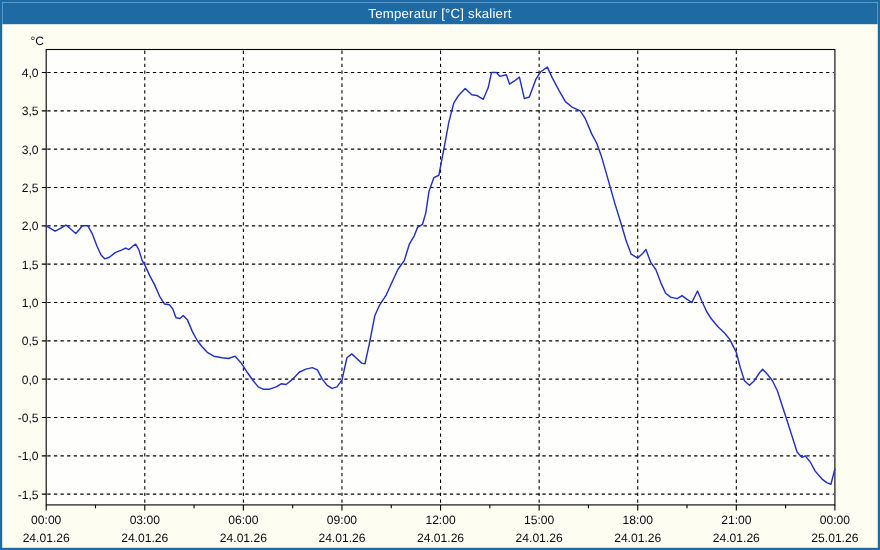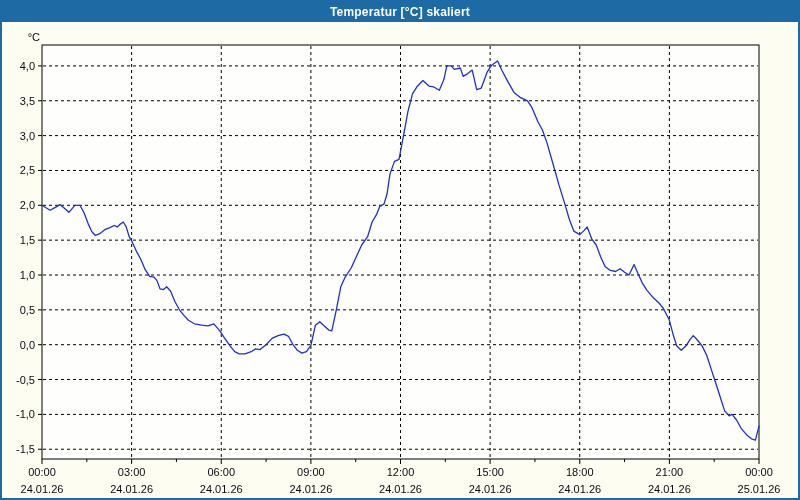--- a/index.html
+++ b/index.html
@@ -11,21 +11,21 @@
     background:#fdfdf2;
     font-family:"Liberation Sans", sans-serif;
     overflow:hidden;
   }
   .titlebar{
     position:absolute;top:0;left:0;right:0;height:20px;
     background:#1d6aa5;
     display:flex;align-items:center;justify-content:center;
   }
   .titlebar .title{
-    color:#ffffff;font-size:12px;font-weight:bold;
+    color:#ffffff;font-size:12px;font-weight:normal;
     letter-spacing:0.2px;
   }
   svg.chart{position:absolute;top:0;left:0;}
   svg text{font-family:"Liberation Sans", sans-serif;}
 </style>
 </head>
 <body>
 
 <div class="window">
   <div class="titlebar">

